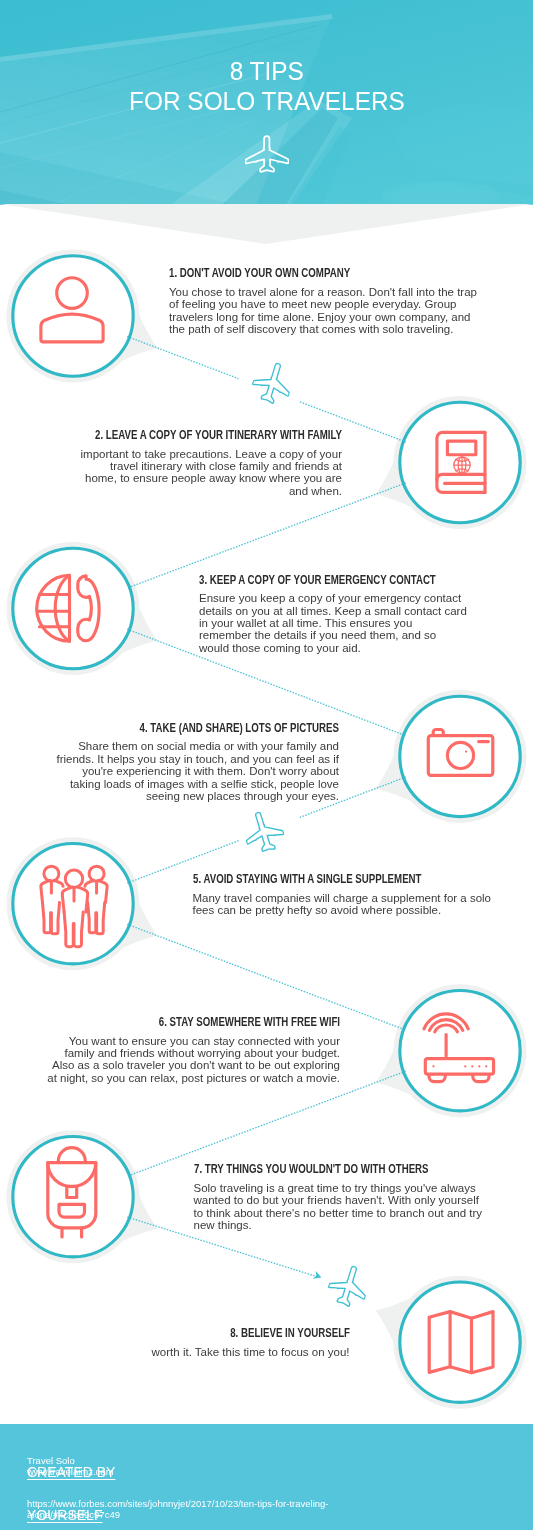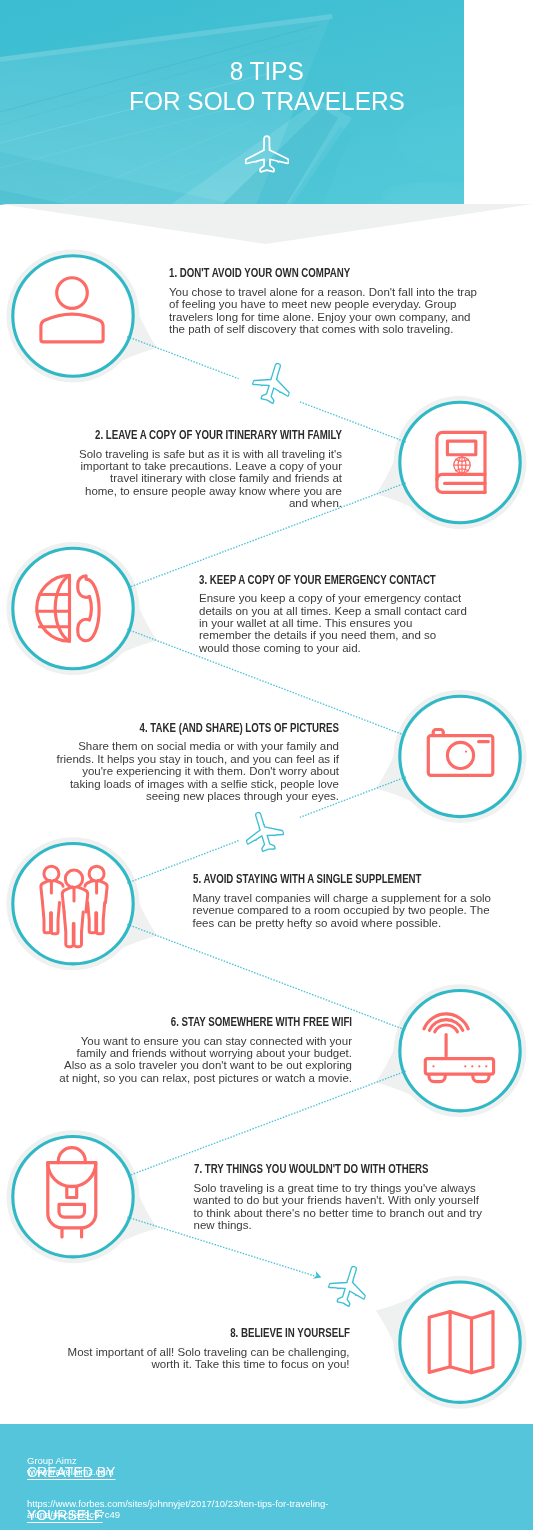--- a/index.html
+++ b/index.html
@@ -1,21 +1,21 @@
 <!DOCTYPE html>
 <html><head>
 <meta charset="utf-8">
 <style>
   *{margin:0;padding:0;box-sizing:border-box;}
   html,body{width:533px;height:1530px;}
   body{font-family:"Liberation Sans",sans-serif;background:#fff;overflow:hidden;}
   #page{position:relative;width:533px;height:1530px;overflow:hidden;background:#fff;}
 
   
-  .hero{position:absolute;left:0;top:0;width:464px;height:205px;overflow:hidden;background:#0f766e;}
+  .hero{position:absolute;left:0;top:0;width:533px;height:205px;overflow:hidden;background:#0f766e;}
   .hero svg{position:absolute;left:0;top:0;}
   .hero-title{position:absolute;left:0;top:0;width:533px;text-align:center;color:#fff;
               font-size:26.2px;font-weight:400;letter-spacing:0px;line-height:30.6px;}
   .hero-title span{display:inline-block;transform:scaleX(.932);transform-origin:center center;}
   .hero-plane{position:absolute;left:245px;top:135px;}
   .wedge{position:absolute;left:0;top:204px;width:533px;height:42px;}
 
   .txt{position:absolute;color:#3b3b3b;font-size:11.5px;line-height:12.4px;}
   .txt h3{font-size:13px;line-height:13px;font-weight:700;color:#2b2b2b;
           letter-spacing:0px;white-space:nowrap;
@@ -217,21 +217,20 @@
 </svg></div>
 <div class="txt L" style="left:169.0px;top:266.1px;width:340px;">
   <h3>1. DON'T AVOID YOUR OWN COMPANY</h3>
   <p>You chose to travel alone for a reason. Don't fall into the trap</p>
   <p>of feeling you have to meet new people everyday. Group</p>
   <p>travelers long for time alone. Enjoy your own company, and</p>
   <p>the path of self discovery that comes with solo traveling.</p>
 </div>
 <div class="txt R" style="right:191.0px;top:428.0px;width:340px;">
   <h3>2. LEAVE A COPY OF YOUR ITINERARY WITH FAMILY</h3>
-  <p>Solo traveling is safe but as it is with all traveling it's</p>
   <p>important to take precautions. Leave a copy of your</p>
   <p>travel itinerary with close family and friends at</p>
   <p>home, to ensure people away know where you are</p>
   <p>and when.</p>
 </div>
 <div class="txt L" style="left:199.0px;top:572.5px;width:340px;">
   <h3>3. KEEP A COPY OF YOUR EMERGENCY CONTACT</h3>
   <p>Ensure you keep a copy of your emergency contact</p>
   <p>details on you at all times. Keep a small contact card</p>
   <p>in your wallet at all time. This ensures you</p>
@@ -242,52 +241,50 @@
   <h3>4. TAKE (AND SHARE) LOTS OF PICTURES</h3>
   <p>Share them on social media or with your family and</p>
   <p>friends. It helps you stay in touch, and you can feel as if</p>
   <p>you're experiencing it with them. Don't worry about</p>
   <p>taking loads of images with a selfie stick, people love</p>
   <p>seeing new places through your eyes.</p>
 </div>
 <div class="txt L" style="left:192.5px;top:872.4px;width:340px;">
   <h3>5. AVOID STAYING WITH A SINGLE SUPPLEMENT</h3>
   <p>Many travel companies will charge a supplement for a solo</p>
-  <p>revenue compared to a room occupied by two people. The</p>
   <p>fees can be pretty hefty so avoid where possible.</p>
 </div>
-<div class="txt R" style="right:181px;top:1015.0px;width:340px;">
+<div class="txt R" style="right:193px;top:1015.0px;width:340px;">
   <h3>6. STAY SOMEWHERE WITH FREE WIFI</h3>
   <p>You want to ensure you can stay connected with your</p>
   <p>family and friends without worrying about your budget.</p>
   <p>Also as a solo traveler you don't want to be out exploring</p>
   <p>at night, so you can relax, post pictures or watch a movie.</p>
 </div>
 <div class="txt L" style="left:193.5px;top:1162.4px;width:340px;">
   <h3>7. TRY THINGS YOU WOULDN'T DO WITH OTHERS</h3>
   <p>Solo traveling is a great time to try things you've always</p>
   <p>wanted to do but your friends haven't. With only yourself</p>
   <p>to think about there's no better time to branch out and try</p>
   <p>new things.</p>
 </div>
 <div class="txt R" style="right:183.5px;top:1326.4px;width:340px;">
   <h3>8. BELIEVE IN YOURSELF</h3>
-  <p>Most important of all! Solo traveling can be challenging,</p>
   <p>worth it. Take this time to focus on you!</p>
 </div>
 <div style="position:absolute;left:252.5px;top:362.2px;width:39.0px;height:42.5px;transform:rotate(17deg);transform-origin:center center"><svg width="39.0" height="42.5" viewBox="0 0 44 48" fill="none" stroke="#3ec0d4" stroke-width="1.55" stroke-linejoin="round" stroke-linecap="round">
         <path d="M22 0.9c-1.6 0-2.9 1.3-2.9 2.9v13.9l-0.35 0.3 0 1.0 0.35 0.25 0 1.15L1.7 26.9C1.0 27.3 0.6 28.0 0.6 28.8v2.0c0 0.58 0.53 1.01 1.1 0.87l8.4-2.05 0.55 0.5 0.95-0.24 0.35-0.64 7.15-1.74v9.9l-3.85 3.3c-0.34 0.29-0.54 0.72-0.54 1.18v1.75c0 0.55 0.52 0.95 1.05 0.82L22 44.0l6.24 1.65c0.53 0.13 1.05-0.27 1.05-0.82v-1.75c0-0.46-0.2-0.89-0.54-1.18l-3.85-3.3v-9.9l7.15 1.74 0.35 0.64 0.95 0.24 0.55-0.5 8.4 2.05c0.57 0.14 1.1-0.29 1.1-0.87v-2.0c0-0.8-0.4-1.5-1.1-1.9L24.9 18.5v-1.15l0.35-0.25 0-1.0-0.35-0.3V3.8C24.9 2.2 23.6 0.9 22 0.9z"></path>
       </svg></div>
 <div style="position:absolute;left:244.0px;top:811.2px;width:39.0px;height:42.5px;transform:rotate(-17deg);transform-origin:center center"><svg width="39.0" height="42.5" viewBox="0 0 44 48" fill="none" stroke="#3ec0d4" stroke-width="1.55" stroke-linejoin="round" stroke-linecap="round">
         <path d="M22 0.9c-1.6 0-2.9 1.3-2.9 2.9v13.9l-0.35 0.3 0 1.0 0.35 0.25 0 1.15L1.7 26.9C1.0 27.3 0.6 28.0 0.6 28.8v2.0c0 0.58 0.53 1.01 1.1 0.87l8.4-2.05 0.55 0.5 0.95-0.24 0.35-0.64 7.15-1.74v9.9l-3.85 3.3c-0.34 0.29-0.54 0.72-0.54 1.18v1.75c0 0.55 0.52 0.95 1.05 0.82L22 44.0l6.24 1.65c0.53 0.13 1.05-0.27 1.05-0.82v-1.75c0-0.46-0.2-0.89-0.54-1.18l-3.85-3.3v-9.9l7.15 1.74 0.35 0.64 0.95 0.24 0.55-0.5 8.4 2.05c0.57 0.14 1.1-0.29 1.1-0.87v-2.0c0-0.8-0.4-1.5-1.1-1.9L24.9 18.5v-1.15l0.35-0.25 0-1.0-0.35-0.3V3.8C24.9 2.2 23.6 0.9 22 0.9z"></path>
       </svg></div>
 <div style="position:absolute;left:328.5px;top:1265.2px;width:39.0px;height:42.5px;transform:rotate(17deg);transform-origin:center center"><svg width="39.0" height="42.5" viewBox="0 0 44 48" fill="none" stroke="#3ec0d4" stroke-width="1.55" stroke-linejoin="round" stroke-linecap="round">
         <path d="M22 0.9c-1.6 0-2.9 1.3-2.9 2.9v13.9l-0.35 0.3 0 1.0 0.35 0.25 0 1.15L1.7 26.9C1.0 27.3 0.6 28.0 0.6 28.8v2.0c0 0.58 0.53 1.01 1.1 0.87l8.4-2.05 0.55 0.5 0.95-0.24 0.35-0.64 7.15-1.74v9.9l-3.85 3.3c-0.34 0.29-0.54 0.72-0.54 1.18v1.75c0 0.55 0.52 0.95 1.05 0.82L22 44.0l6.24 1.65c0.53 0.13 1.05-0.27 1.05-0.82v-1.75c0-0.46-0.2-0.89-0.54-1.18l-3.85-3.3v-9.9l7.15 1.74 0.35 0.64 0.95 0.24 0.55-0.5 8.4 2.05c0.57 0.14 1.1-0.29 1.1-0.87v-2.0c0-0.8-0.4-1.5-1.1-1.9L24.9 18.5v-1.15l0.35-0.25 0-1.0-0.35-0.3V3.8C24.9 2.2 23.6 0.9 22 0.9z"></path>
       </svg></div>
 <div class="footer">
   <div class="f-h" style="left:27px;top:19px">CREATED BY</div>
-  <div class="f-t" style="left:27px;top:31px">Group Aimz</div>
+  <div class="f-t" style="left:27px;top:31px">Travel Solo</div>
   <div class="f-t" style="left:27px;top:42px">www.travelaimz.com</div>
   <div class="f-h" style="left:27px;top:62px">YOURSELF</div>
   <div class="f-t" style="left:27px;top:74px">https://www.forbes.com/sites/johnnyjet/2017/10/23/ten-tips-for-traveling-</div>
   <div class="f-t" style="left:27px;top:85px">alone/#4cded9c97c49</div>
 </div>
 </div>
 
 </body></html>

